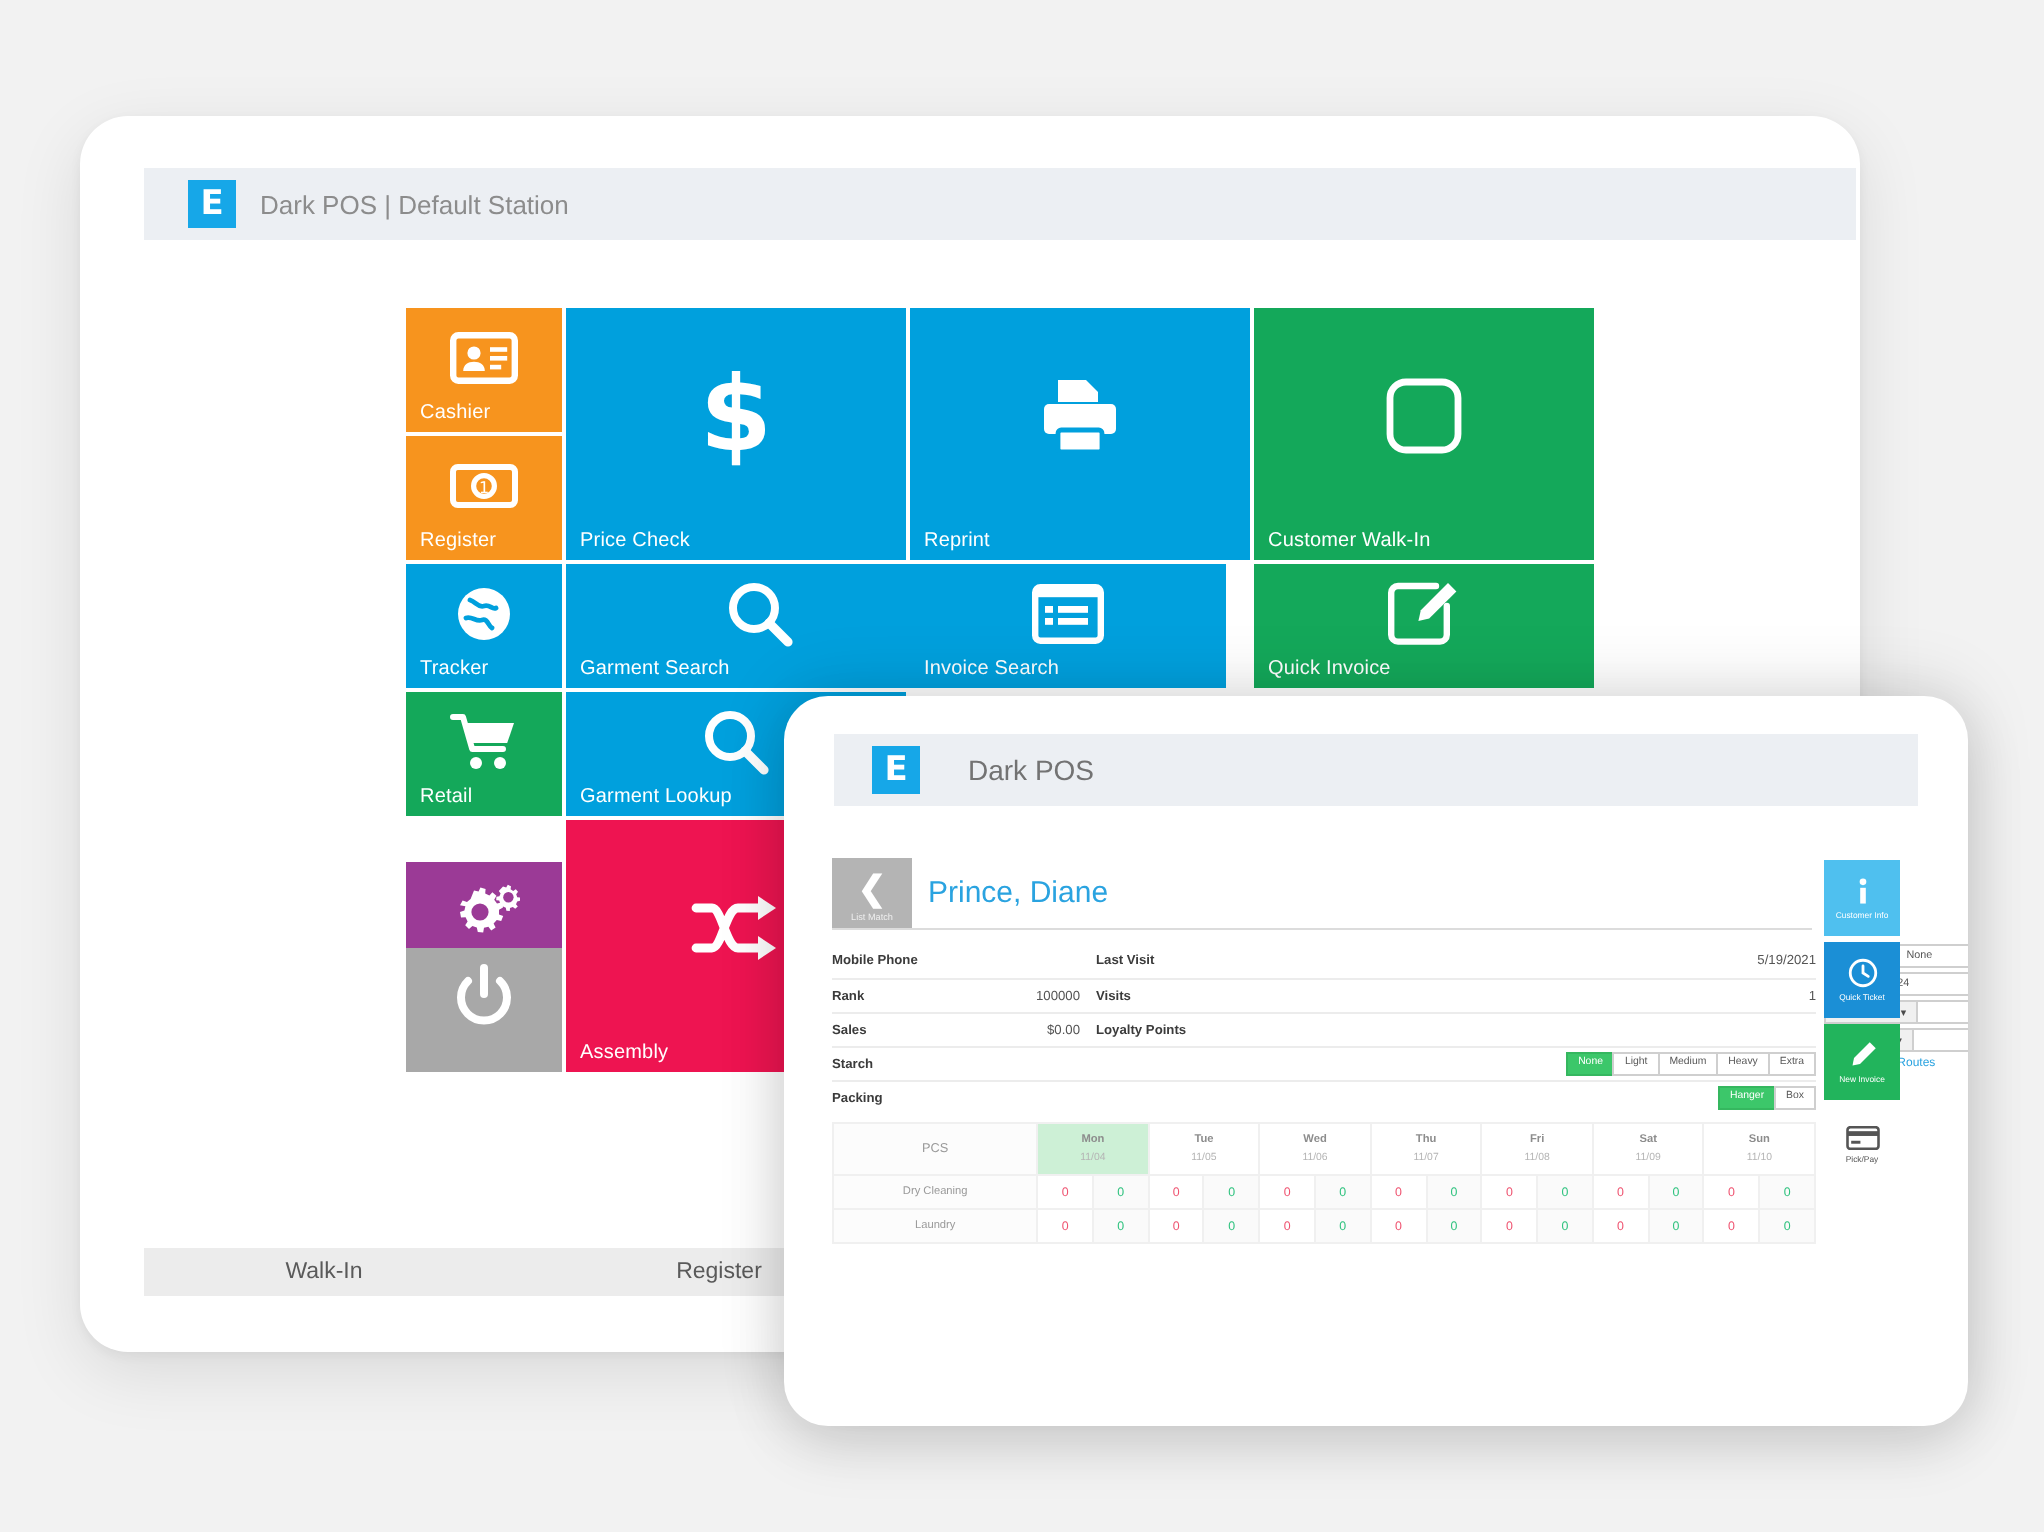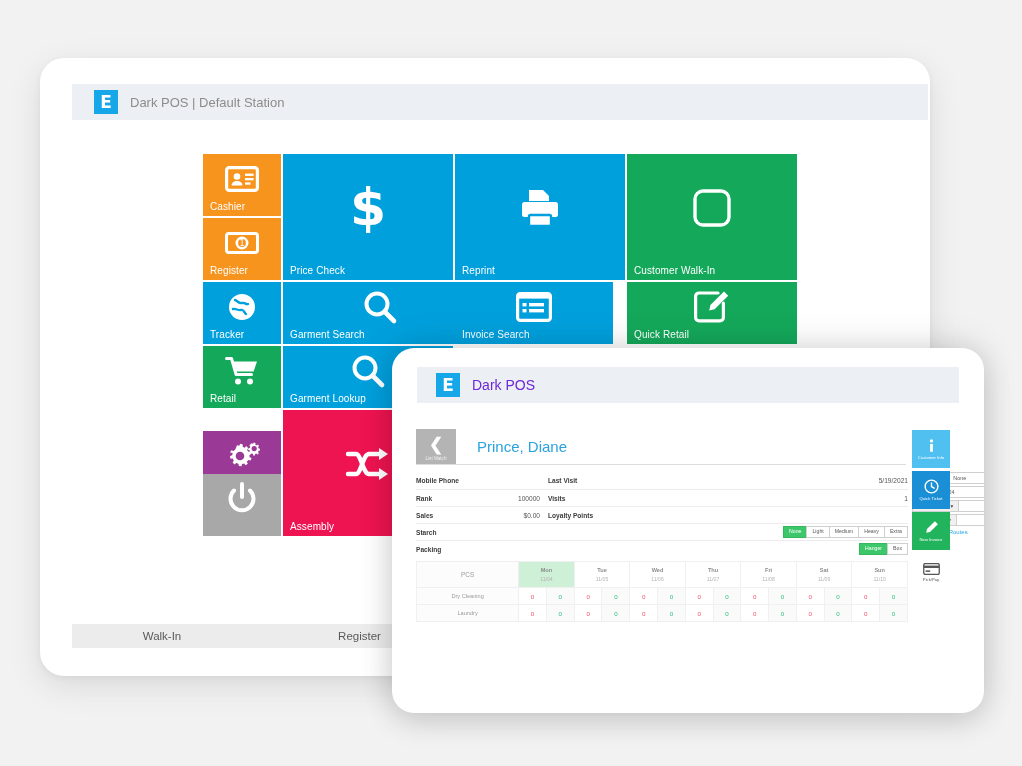--- a/index.html
+++ b/index.html
@@ -100,42 +100,42 @@
     background: #eceff3;
     display: flex; align-items: center;
   }
   .f-appbar-logo {
     width: 24px; height: 24px; margin-left: 19px;
     background: #16a7e8; color: #fff;
     font-weight: bold; font-size: 17px;
     display: flex; align-items: center; justify-content: center;
     font-family: "DejaVu Sans", sans-serif;
   }
-  .f-appbar-title { margin-left: 12px; font-size: 14px; color: #6d28d9; }
+  .f-appbar-title { margin-left: 24px; font-size: 14px; color: #737373; }
 
   
   .cust-head {
     position: absolute; left: 24px; top: 81px;
     width: 490px; height: 36px;
     border-bottom: 1px solid #dcdcdc;
     display: flex; align-items: stretch;
   }
   .backbtn {
     width: 40px; background: #b4b4b4; color: #fff;
     position: relative; display: flex; align-items: center; justify-content: center;
     cursor: pointer;
   }
   .backbtn .chev { font-size: 17px; line-height: 1; margin-bottom: 5px; font-weight: bold; }
   .backbtn .blab {
     position: absolute; bottom: 3px; left: 0; right: 0;
     text-align: center; font-size: 4.6px; color: #efefef;
   }
   .cust-name {
     flex: 1; display: flex; align-items: center;
-    padding-left: 21px; font-size: 15px; color: #2aa3e0;
+    padding-left: 8px; font-size: 15px; color: #2aa3e0;
   }
 
   
   .form { position: absolute; left: 24px; top: 124px; width: 492px; }
   .frow { display: flex; align-items: center; height: 17px; font-size: 6.6px; }
   .frow + .frow { border-top: 1px solid #ececec; }
   .lbl  { font-weight: bold; color: #3b3b3b; }
   .val  { text-align: right; color: #555; }
   .c1 { width: 84px; }
   .c2 { width: 40px; }
@@ -326,21 +326,21 @@
         <div class="tlabel">Invoice Search</div>
       </div>
 
       <div class="tile t-green" style="left:424px;top:128px;width:170px;height:62px;">
         <div class="tglyph" style="padding-bottom:12px;">
           <svg class="ic" width="38" height="36" viewBox="0 0 38 36">
               <path d="M25 4H6a3.4 3.4 0 0 0-3.4 3.4v21A3.4 3.4 0 0 0 6 31.8h21a3.4 3.4 0 0 0 3.4-3.4V14" fill="none" stroke="#fff" stroke-width="3.2" stroke-linecap="round"></path>
               <path d="M31 2.5l4.2 4.2-13.6 13.6-5.4 1.2 1.2-5.4z" fill="#fff"></path>
             </svg>
         </div>
-        <div class="tlabel">Quick Retail</div>
+        <div class="tlabel">Quick Invoice</div>
       </div>
 
       <div class="tile t-green small" style="left:0;top:192px;width:78px;height:62px;">
         <div class="tglyph">
           <svg class="ic" width="34" height="30" viewBox="0 0 34 30">
               <path d="M1.5 2.5h5l4.6 16h15.4" fill="none" stroke="#fff" stroke-width="3" stroke-linecap="round" stroke-linejoin="round"></path>
               <path d="M8 5.5h24l-3.4 10H10.8z" fill="#fff"></path>
               <circle cx="13" cy="25.5" r="3" fill="#fff"></circle>
               <circle cx="25" cy="25.5" r="3" fill="#fff"></circle>
             </svg>

